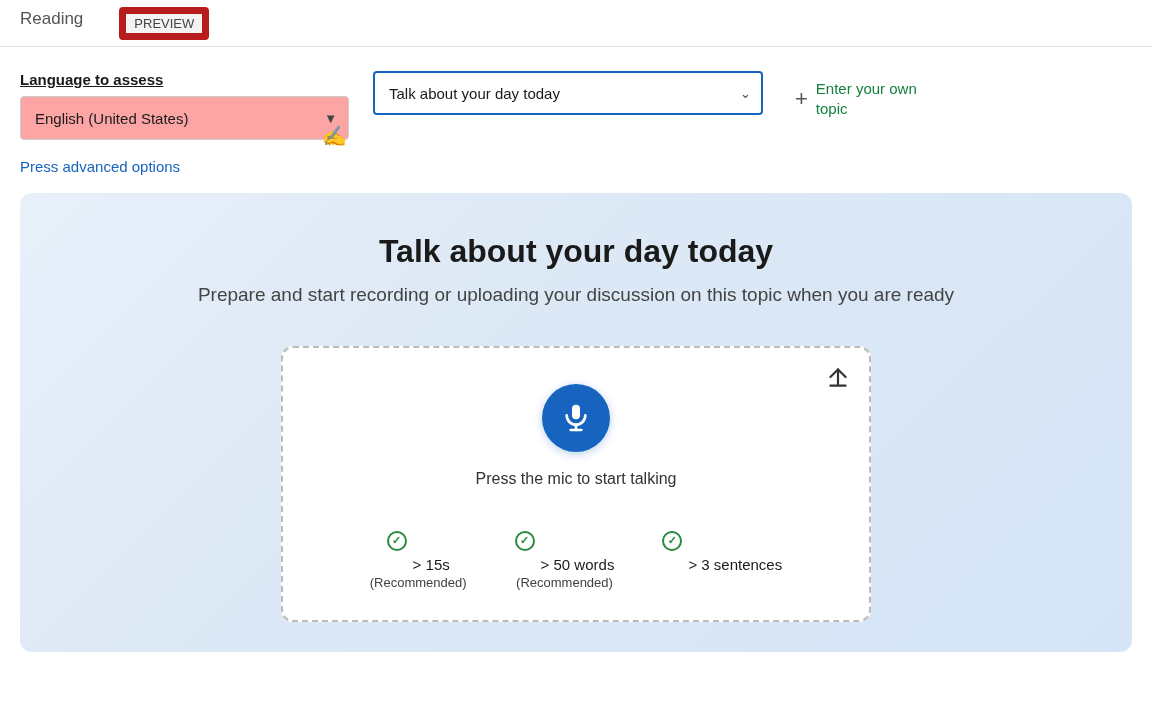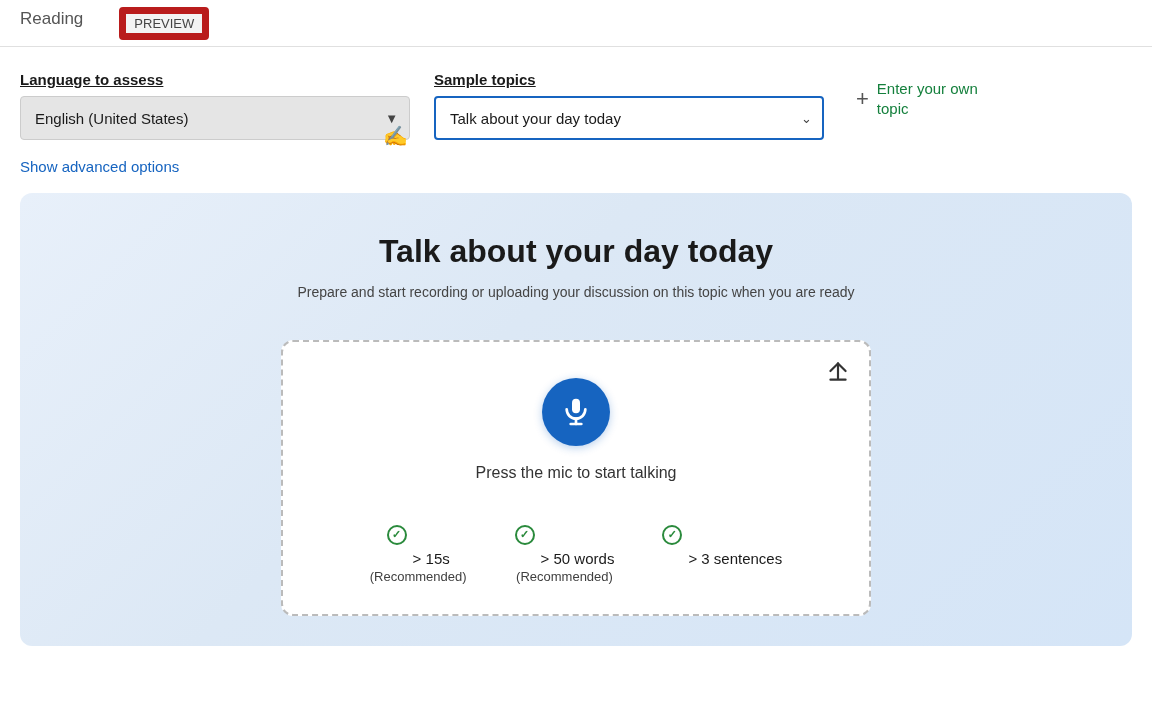--- a/index.html
+++ b/index.html
@@ -72,28 +72,28 @@
     .field-label {
       font-size: 15px;
       font-weight: 600;
       color: #1a1a1a;
     }
     .select-wrapper {
       position: relative;
       display: inline-block;
     }
     .language-select {
-      width: 390px;
+      width: 329px;
       height: 44px;
       border: 1.5px solid #ccc;
       border-radius: 4px;
       font-size: 15px;
       padding: 0 44px 0 14px;
       appearance: none;
-      background: #e5e5e5;
+      background: #fca5a5;
       cursor: pointer;
       color: #1a1a1a;
     }
     .select-arrow {
       position: absolute;
       right: 12px;
       top: 50%;
       transform: translateY(-50%);
       pointer-events: none;
       font-size: 13px;
@@ -161,21 +161,21 @@
     }
 
     .topic-title {
       font-size: 32px;
       font-weight: 700;
       color: #1a1a1a;
       margin-bottom: 14px;
       text-align: center;
     }
     .topic-subtitle {
-      font-size: 14px;
+      font-size: 19px;
       color: #444;
       text-align: center;
       margin-bottom: 40px;
     }
 
     
     .recording-card {
       background: #fff;
       border: 2px dashed #bbb;
       border-radius: 12px;
@@ -285,37 +285,36 @@
       <div class="select-wrapper">
         <select class="language-select">
           <option>English (United States)</option>
         </select>
         <span class="select-arrow">▼</span>
         <span class="cursor-hand">✍</span>
       </div>
     </div>
 
     <div class="field-group">
-      <label class="field-label">Sample topics</label>
       <div class="select-wrapper">
         <select class="topic-select">
           <option>Talk about your day today</option>
         </select>
         <span class="select-arrow">⌄</span>
       </div>
     </div>
 
     <div class="enter-own-topic">
       <span class="plus-icon">+</span>
       <span class="enter-own-text">Enter your own<br>topic</span>
     </div>
   </div>
 
   
-  <a class="advanced-options-link">Show advanced options</a>
+  <a class="advanced-options-link">Press advanced options</a>
 
   
   <div class="content-card">
     <h1 class="topic-title">Talk about your day today</h1>
     <p class="topic-subtitle">Prepare and start recording or uploading your discussion on this topic when you are ready</p>
 
     <div class="recording-card">
 
       <div class="upload-icon-wrapper">
         <svg width="26" height="26" viewBox="0 0 24 24" fill="none" stroke="#333" stroke-width="2" stroke-linecap="round" stroke-linejoin="round">

